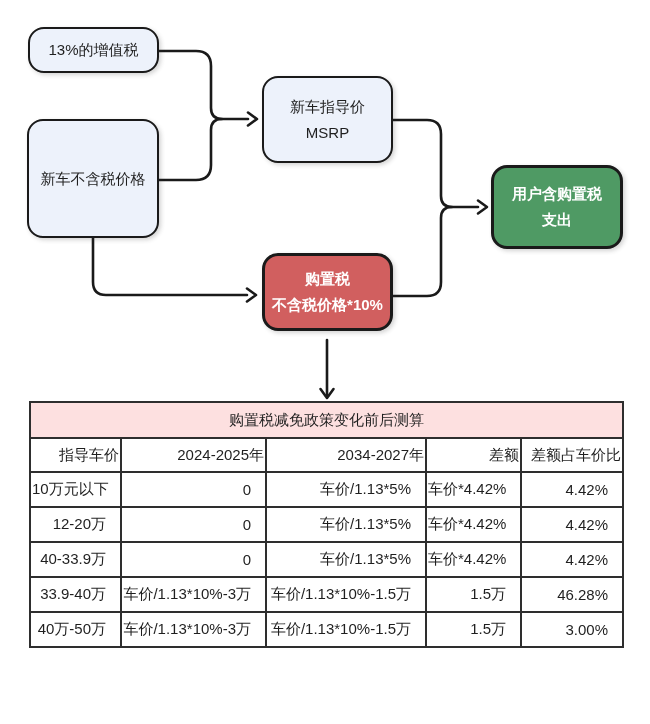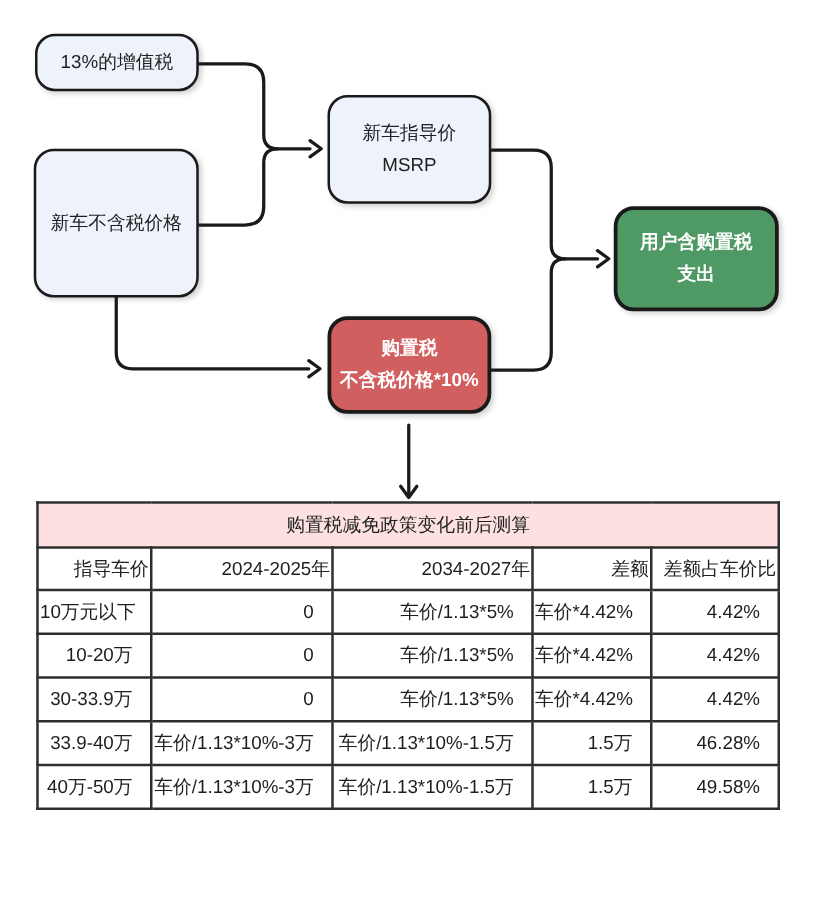--- a/index.html
+++ b/index.html
@@ -114,43 +114,43 @@
           <th>差额占车价比</th>
         </tr>
         <tr>
           <td class="data-cell">10万元以下</td>
           <td class="data-cell">0</td>
           <td class="data-cell">车价/1.13*5%</td>
           <td class="data-cell">车价*4.42%</td>
           <td class="data-cell">4.42%</td>
         </tr>
         <tr>
-          <td class="data-cell">10-20万</td>
+          <td class="data-cell">12-20万</td>
           <td class="data-cell">0</td>
           <td class="data-cell">车价/1.13*5%</td>
           <td class="data-cell">车价*4.42%</td>
           <td class="data-cell">4.42%</td>
         </tr>
         <tr>
-          <td class="data-cell">30-33.9万</td>
+          <td class="data-cell">40-33.9万</td>
           <td class="data-cell">0</td>
           <td class="data-cell">车价/1.13*5%</td>
           <td class="data-cell">车价*4.42%</td>
           <td class="data-cell">4.42%</td>
         </tr>
         <tr>
           <td class="data-cell">33.9-40万</td>
           <td class="data-cell">车价/1.13*10%-3万</td>
           <td class="data-cell">车价/1.13*10%-1.5万</td>
           <td class="data-cell">1.5万</td>
           <td class="data-cell">46.28%</td>
         </tr>
         <tr>
           <td class="data-cell">40万-50万</td>
           <td class="data-cell">车价/1.13*10%-3万</td>
           <td class="data-cell">车价/1.13*10%-1.5万</td>
           <td class="data-cell">1.5万</td>
-          <td class="data-cell">49.58%</td>
+          <td class="data-cell">3.00%</td>
         </tr>
       </tbody>
   </table>
 
 </div>
 
 </body></html>

